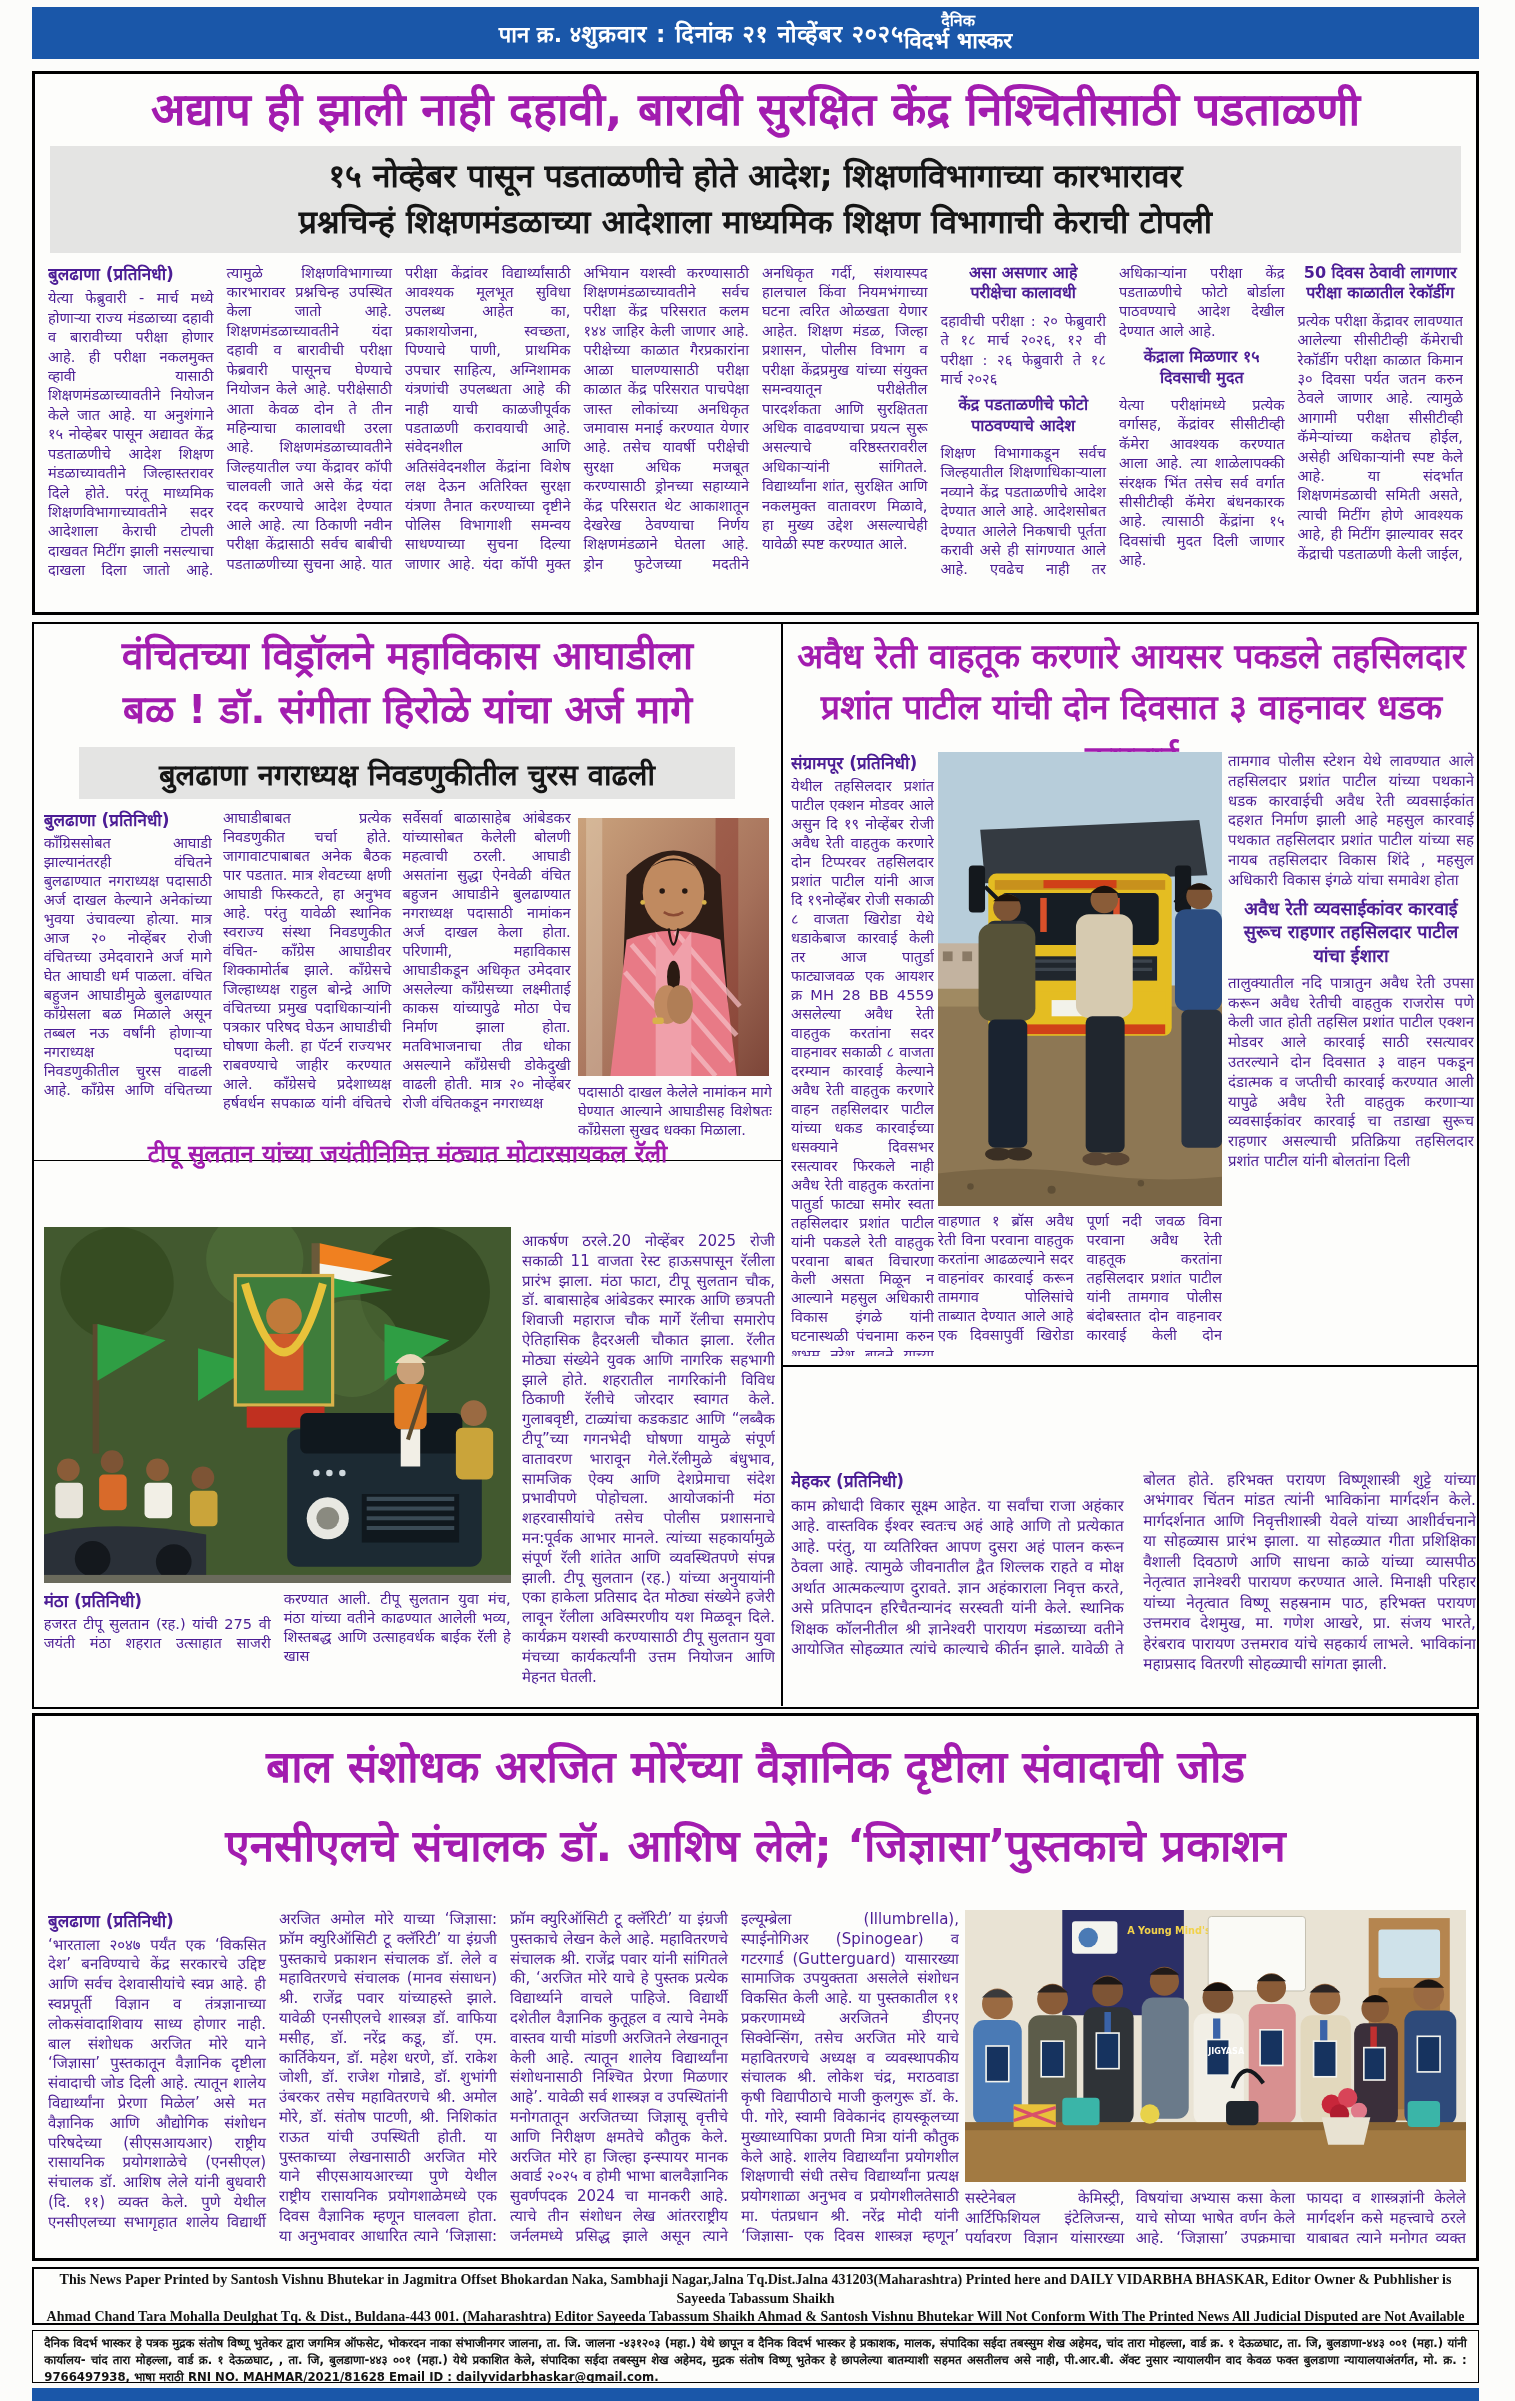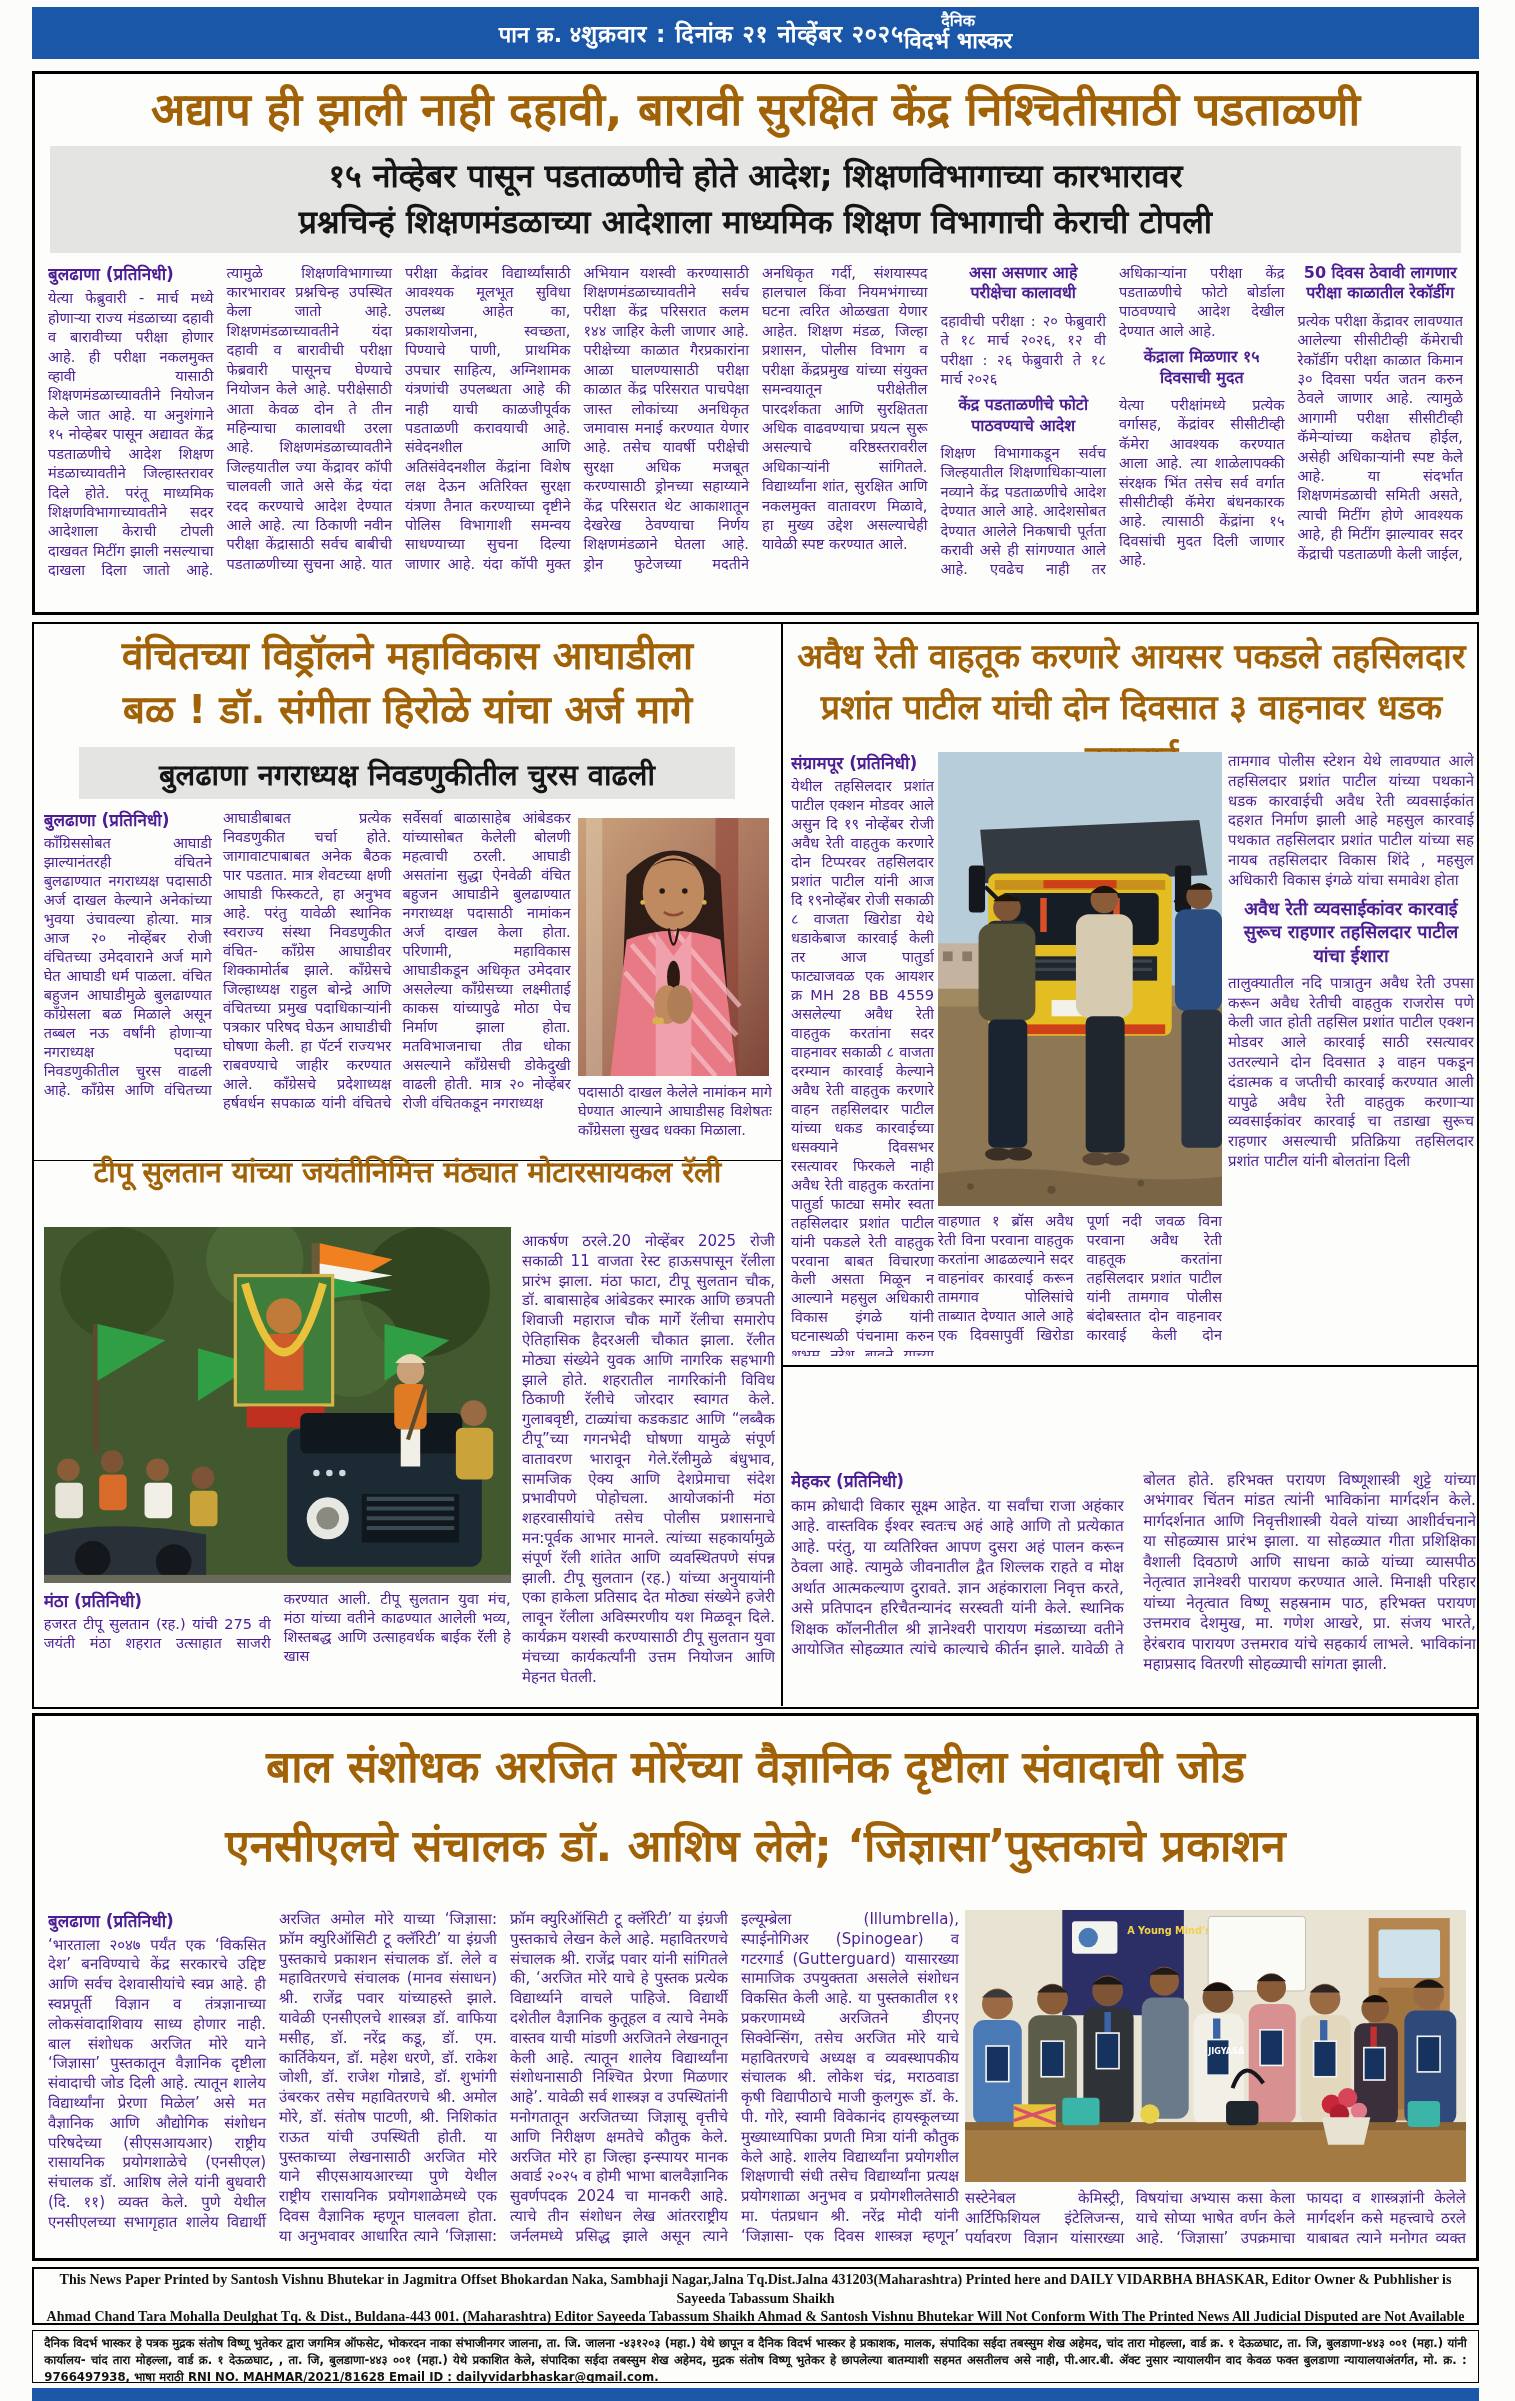--- a/index.html
+++ b/index.html
@@ -11,21 +11,21 @@
   .masthead{left:32px;top:6.5px;width:1447px;height:52px;background:#1a57a9;color:#fff;
             display:flex;align-items:center;justify-content:center;padding:0 27.5px}
   .mast-page{font-size:22px;font-weight:800}
   .mast-date{font-size:23.5px;font-weight:800;letter-spacing:0.8px}
   .mast-brand{text-align:center;line-height:1}
   .mast-brand .top{font-size:16px;font-weight:700;display:block;margin-bottom:1.6px}
   .mast-brand .main{font-size:22px;font-weight:800;display:block}
   
   .box{border:3.2px solid #000;background:#fdfdfb}
   .thinbox{border:2.4px solid #000;background:#fdfdfb}
-  .headline{font-weight:900;text-align:center;color:#a16207}
+  .headline{font-weight:900;text-align:center;color:#a21caf}
   .subbar{background:#e4e4e3;font-weight:800;text-align:center;color:#151515}
   .bodytxt{text-align:justify;overflow:hidden;color:#4c1d95}
   .dateline{display:block;font-weight:800;font-size:17px;margin-bottom:3.2px}
   .crosshead{display:block;font-weight:800;text-align:center;margin:6.5px 3.2px;font-size:16px;line-height:1.3}
   .vline{background:#000;width:1.6px}
   .hline{background:#000;height:1.6px}
   .photo{display:block;overflow:hidden;background:#ccc}
   .photo svg{display:block;width:100%;height:100%}
   
   .exam-body{column-count:8;column-gap:13px;font-size:14.6px;line-height:1.33}
@@ -113,21 +113,21 @@
         <ellipse cx="118" cy="196" rx="8" ry="20" fill="#2a1a12"></ellipse>
         <ellipse cx="110" cy="230" rx="16" ry="24" fill="#c08a60"></ellipse>
         <ellipse cx="126" cy="230" rx="16" ry="24" fill="#b07e56"></ellipse>
         <rect x="92" y="246" width="14" height="8" rx="3" fill="#d8b24a"></rect>
       </svg>
     </div>
     <div class="abs bodytxt fs18" style="top:459px;left:544px;width:194px;height:78px">पदासाठी दाखल केलेले नामांकन मागे घेण्यात आल्याने आघाडीसह विशेषतः काँग्रेसला सुखद धक्का मिळाला.</div>
 
     <div class="abs hline" style="top:536px;left:0;width:747px;height:0.8px"></div>
 
-    <div class="abs headline" style="top:532px;left:6.5px;width:734px;font-size:29px;line-height:1.15">टीपू सुलतान यांच्या जयंतीनिमित्त मंठ्यात मोटारसायकल रॅली</div>
+    <div class="abs headline" style="top:517px;left:6.5px;width:734px;font-size:24px;line-height:1.15">टीपू सुलतान यांच्या जयंतीनिमित्त मंठ्यात मोटारसायकल रॅली</div>
     <div class="abs photo" style="top:603px;left:9.7px;width:467px;height:356px">
       <svg viewBox="0 0 576 440" preserveAspectRatio="none">
         <rect width="576" height="440" fill="#42592f"></rect>
         <circle cx="90" cy="70" r="70" fill="#33481f" opacity="0.8"></circle>
         <circle cx="260" cy="40" r="60" fill="#4e6b38" opacity="0.8"></circle>
         <circle cx="470" cy="80" r="80" fill="#2d401d" opacity="0.8"></circle>
         <circle cx="380" cy="150" r="60" fill="#51703a" opacity="0.6"></circle>
         <rect x="330" y="20" width="10" height="180" fill="#6a5a3a"></rect>
         <path d="M340 20 L430 40 L340 90 Z" fill="#f08020"></path>
         <path d="M340 45 L430 60 L340 75 Z" fill="#f4f4ee"></path>

